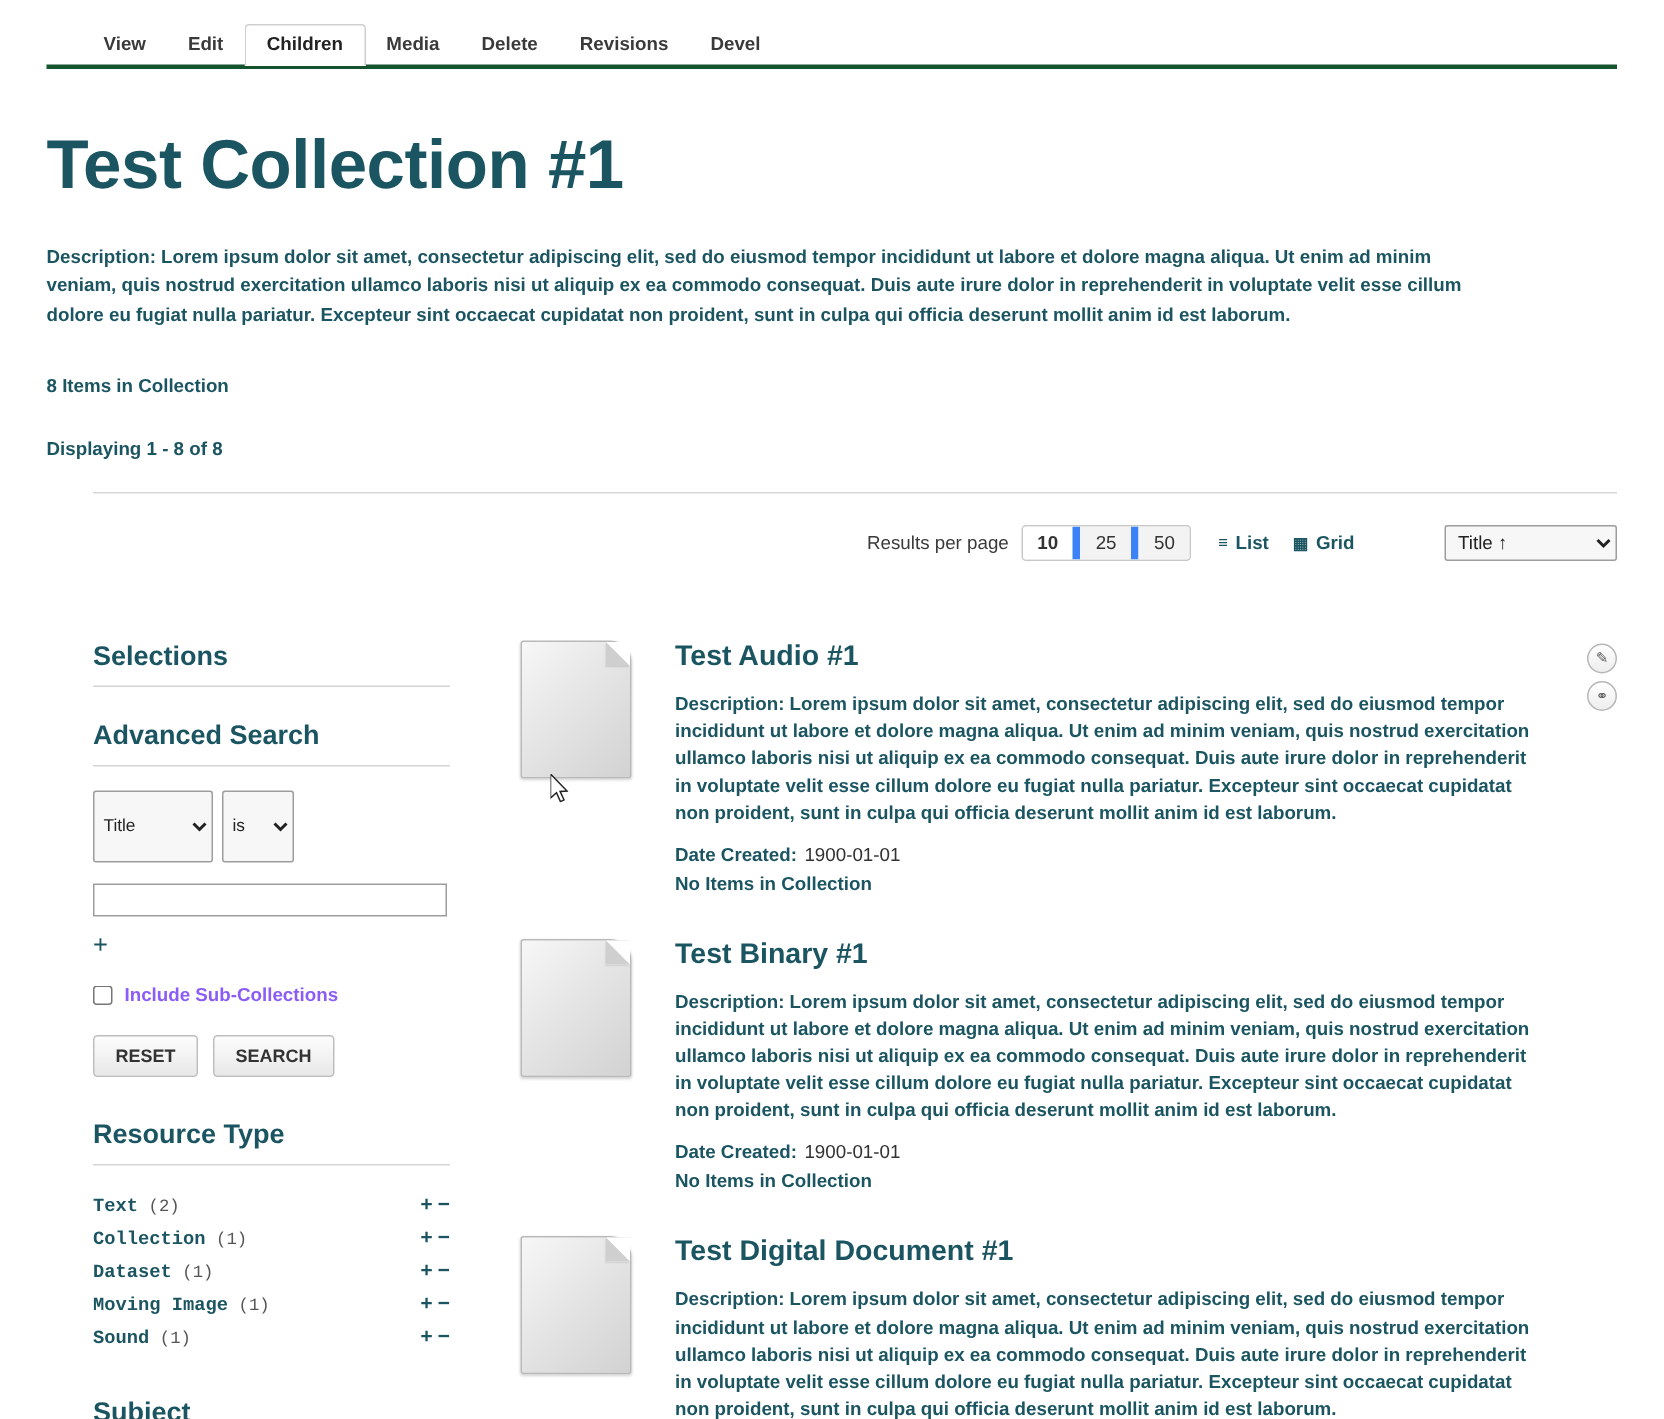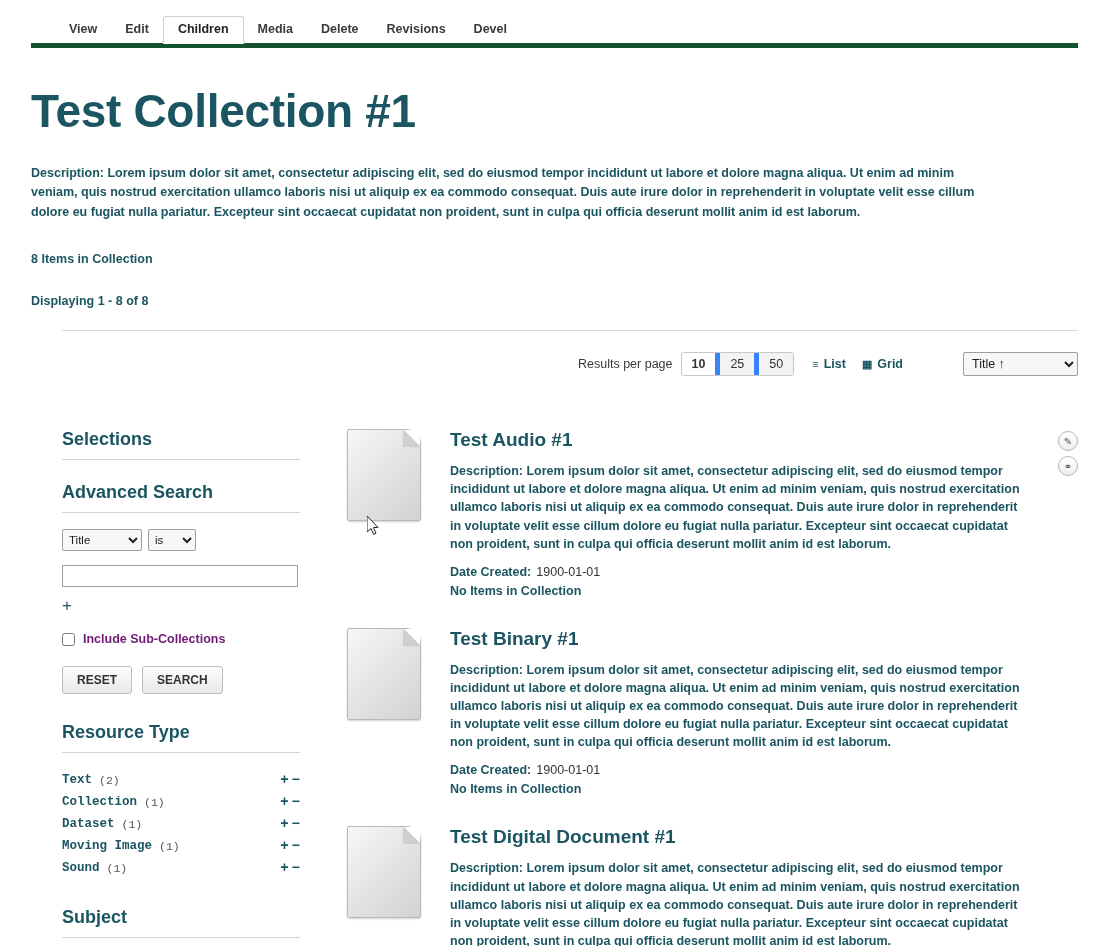--- a/index.html
+++ b/index.html
@@ -13,21 +13,21 @@
 
   .page {
     width: 1109px;
     padding: 0;
   }
 
   
   .tabs-wrap {
     margin: 0 31px;
     padding-top: 16px;
-    border-bottom: 5px solid #14532d;
+    border-bottom: 3px solid #14532d;
   }
   .tabs {
     display: flex;
     align-items: flex-end;
     list-style: none;
     margin: 0; padding: 0 0 0 24px;
   }
   .tab {
     font-size: 12.5px;
     font-weight: bold;
@@ -156,21 +156,21 @@
     padding-bottom: 9px;
     border-bottom: 1px solid #d4d4d4;
     margin: 0 0 16px 0;
   }
   .facet-title.sub { margin-top: 28px; }
   .adv-row { display: flex; gap: 6px; margin-bottom: 14px; }
   .adv-select {
     font-size: 11.5px;
     border: 1px solid #9d9d9d;
     background: #f7f7f7;
-    padding: 3px 2px;
+    padding: 16px 2px;
     border-radius: 2px;
     font-family: "Liberation Sans", sans-serif;
     color: #222;
   }
   .adv-select.field { width: 80px; }
   .adv-select.op { width: 48px; }
   .adv-input {
     width: 236px;
     height: 22px;
     border: 1px solid #9d9d9d;
@@ -188,21 +188,21 @@
     display: inline-block;
     margin-bottom: 14px;
   }
   .checkbox-row {
     display: flex;
     align-items: center;
     gap: 8px;
     margin: 4px 0 20px 0;
   }
   .checkbox-row input { width: 13px; height: 13px; margin: 0; }
-  .checkbox-row label { font-size: 12.5px; color: #701a75; font-weight: bold; }
+  .checkbox-row label { font-size: 12.5px; color: #8b5cf6; font-weight: bold; }
 
   .btn-row { display: flex; gap: 10px; margin-bottom: 8px; }
   .btn {
     font-size: 12px;
     font-weight: bold;
     color: #333;
     padding: 6px 14px;
     background: linear-gradient(#fdfdfd, #e8e8e8);
     border: 1px solid #bdbdbd;
     border-radius: 3px;

